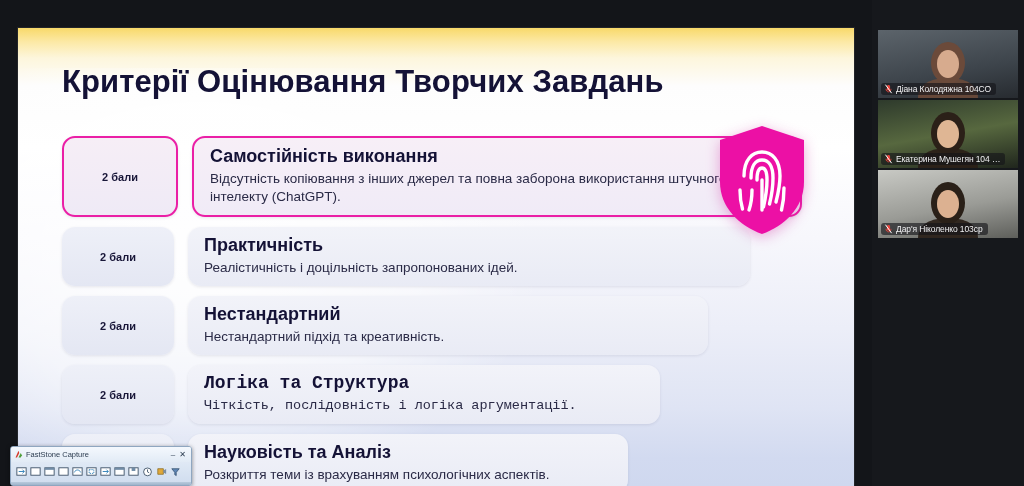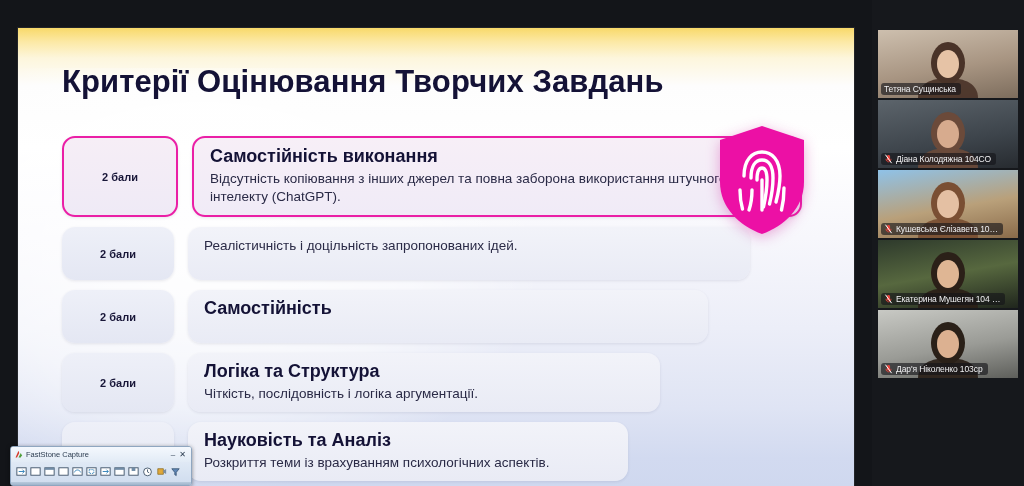--- a/index.html
+++ b/index.html
@@ -129,21 +129,21 @@
   }
   .criterion-row.is-highlighted .content-box {
     border: 2px solid #ea1fa6;
     background: linear-gradient(180deg, #f7eff7 0%, #f0ebf7 100%);
   }
 
   
   .w-1 { width: 614px; }
   .w-2 { width: 562px; }
   .w-3 { width: 520px; }
-  .w-4 { width: 472px; }
+  .w-4 { width: 472px; font-family: Liberation Mono, monospace; }
   .w-5 { width: 440px; }
 
   .h-tall { min-height: 74px; }
   .h-std  { min-height: 53px; }
 
   
   #shield-badge {
     position: absolute;
     left: 698px;
     top: 96px;
@@ -279,29 +279,31 @@
             <div class="content-box w-1 h-tall">
               <div class="criterion-title">Самостійність виконання</div>
               <div class="criterion-desc">Відсутність  копіювання з інших джерел та повна заборона використання штучного інтелекту (ChatGPT).</div>
             </div>
           </div>
           <div class="criterion-row">
             <div class="score-box h-std">
               <span class="score-label">2 бали</span>
             </div>
             <div class="content-box w-2 h-std">
+              <div class="criterion-title">Практичність</div>
               <div class="criterion-desc">Реалістичність і доцільність запропонованих ідей.</div>
             </div>
           </div>
           <div class="criterion-row">
             <div class="score-box h-std">
               <span class="score-label">2 бали</span>
             </div>
             <div class="content-box w-3 h-std">
-              <div class="criterion-title">Самостійність</div>
+              <div class="criterion-title">Нестандартний</div>
+              <div class="criterion-desc">Нестандартний підхід та креативність.</div>
             </div>
           </div>
           <div class="criterion-row">
             <div class="score-box h-std">
               <span class="score-label">2 бали</span>
             </div>
             <div class="content-box w-4 h-std">
               <div class="criterion-title">Логіка та Структура</div>
               <div class="criterion-desc">Чіткість, послідовність і логіка аргументації.</div>
             </div>
@@ -326,64 +328,35 @@
           <path d="M46 56 L46 86"></path>
           <path d="M24 66 C24 74 25 80 26.5 85"></path>
           <path d="M68 64 C68 74 67 80 65.5 86"></path>
           <path d="M33 86 C35 80 36 74 36 66"></path>
         </g>
       </svg>
     </div>
   </div>
 
   <div id="participant-strip">
-      <div class="participant-tile is-active-speaker">
-        <div class="tile-video" style="background: linear-gradient(170deg, rgb(205, 191, 174) 0%, rgb(168, 149, 130) 55%, rgb(125, 109, 93) 100%);">
-          <svg viewBox="0 0 140 68" width="140" height="68" style="display: block;">
-            <path d="M40 68 C40 54 53 48 70 48 C87 48 100 54 100 68 Z" fill="#4a3328" opacity=".92"></path>
-            <ellipse cx="70" cy="33" rx="17" ry="21" fill="#4a3328"></ellipse>
-            <ellipse cx="70" cy="34" rx="11" ry="14" fill="#e6c3a6"></ellipse>
-          </svg>
-        </div>
-        <div class="tile-nameplate">
-          <span class="tile-name">Тетяна Сущинська</span>
-        </div>
-      </div>
       <div class="participant-tile">
         <div class="tile-video" style="background: linear-gradient(170deg, rgb(92, 100, 107) 0%, rgb(61, 68, 75) 60%, rgb(39, 43, 48) 100%);">
           <svg viewBox="0 0 140 68" width="140" height="68" style="display: block;">
             <path d="M40 68 C40 54 53 48 70 48 C87 48 100 54 100 68 Z" fill="#6b4a3a" opacity=".92"></path>
             <ellipse cx="70" cy="33" rx="17" ry="21" fill="#6b4a3a"></ellipse>
             <ellipse cx="70" cy="34" rx="11" ry="14" fill="#d7ab8e"></ellipse>
           </svg>
         </div>
         <div class="tile-nameplate">
           <svg viewBox="0 0 10 12" class="mic-muted-icon">
             <path d="M5 1.2 C6.1 1.2 6.9 2 6.9 3.1 V6 C6.9 7.1 6.1 7.9 5 7.9 C3.9 7.9 3.1 7.1 3.1 6 V3.1 C3.1 2 3.9 1.2 5 1.2 Z" fill="#e8433c"></path>
             <path d="M2 5.8 C2 8 3.4 9.4 5 9.4 C6.6 9.4 8 8 8 5.8" stroke="#e8433c" stroke-width="1" fill="none"></path>
             <path d="M1.3 0.8 L8.7 11" stroke="#ffffff" stroke-width="1.2"></path>
           </svg>
           <span class="tile-name">Діана Колодяжна 104СО</span>
-        </div>
-      </div>
-      <div class="participant-tile">
-        <div class="tile-video" style="background: linear-gradient(170deg, rgb(143, 194, 232) 0%, rgb(185, 160, 122) 55%, rgb(138, 107, 74) 100%);">
-          <svg viewBox="0 0 140 68" width="140" height="68" style="display: block;">
-            <path d="M40 68 C40 54 53 48 70 48 C87 48 100 54 100 68 Z" fill="#7a4f33" opacity=".92"></path>
-            <ellipse cx="70" cy="33" rx="17" ry="21" fill="#7a4f33"></ellipse>
-            <ellipse cx="70" cy="34" rx="11" ry="14" fill="#e4c0a3"></ellipse>
-          </svg>
-        </div>
-        <div class="tile-nameplate">
-          <svg viewBox="0 0 10 12" class="mic-muted-icon">
-            <path d="M5 1.2 C6.1 1.2 6.9 2 6.9 3.1 V6 C6.9 7.1 6.1 7.9 5 7.9 C3.9 7.9 3.1 7.1 3.1 6 V3.1 C3.1 2 3.9 1.2 5 1.2 Z" fill="#e8433c"></path>
-            <path d="M2 5.8 C2 8 3.4 9.4 5 9.4 C6.6 9.4 8 8 8 5.8" stroke="#e8433c" stroke-width="1" fill="none"></path>
-            <path d="M1.3 0.8 L8.7 11" stroke="#ffffff" stroke-width="1.2"></path>
-          </svg>
-          <span class="tile-name">Кушевська Єлізавета 10…</span>
         </div>
       </div>
       <div class="participant-tile">
         <div class="tile-video" style="background: linear-gradient(170deg, rgb(46, 58, 44) 0%, rgb(87, 104, 63) 50%, rgb(32, 38, 29) 100%);">
           <svg viewBox="0 0 140 68" width="140" height="68" style="display: block;">
             <path d="M40 68 C40 54 53 48 70 48 C87 48 100 54 100 68 Z" fill="#2b2018" opacity=".92"></path>
             <ellipse cx="70" cy="33" rx="17" ry="21" fill="#2b2018"></ellipse>
             <ellipse cx="70" cy="34" rx="11" ry="14" fill="#dfb694"></ellipse>
           </svg>
         </div>

